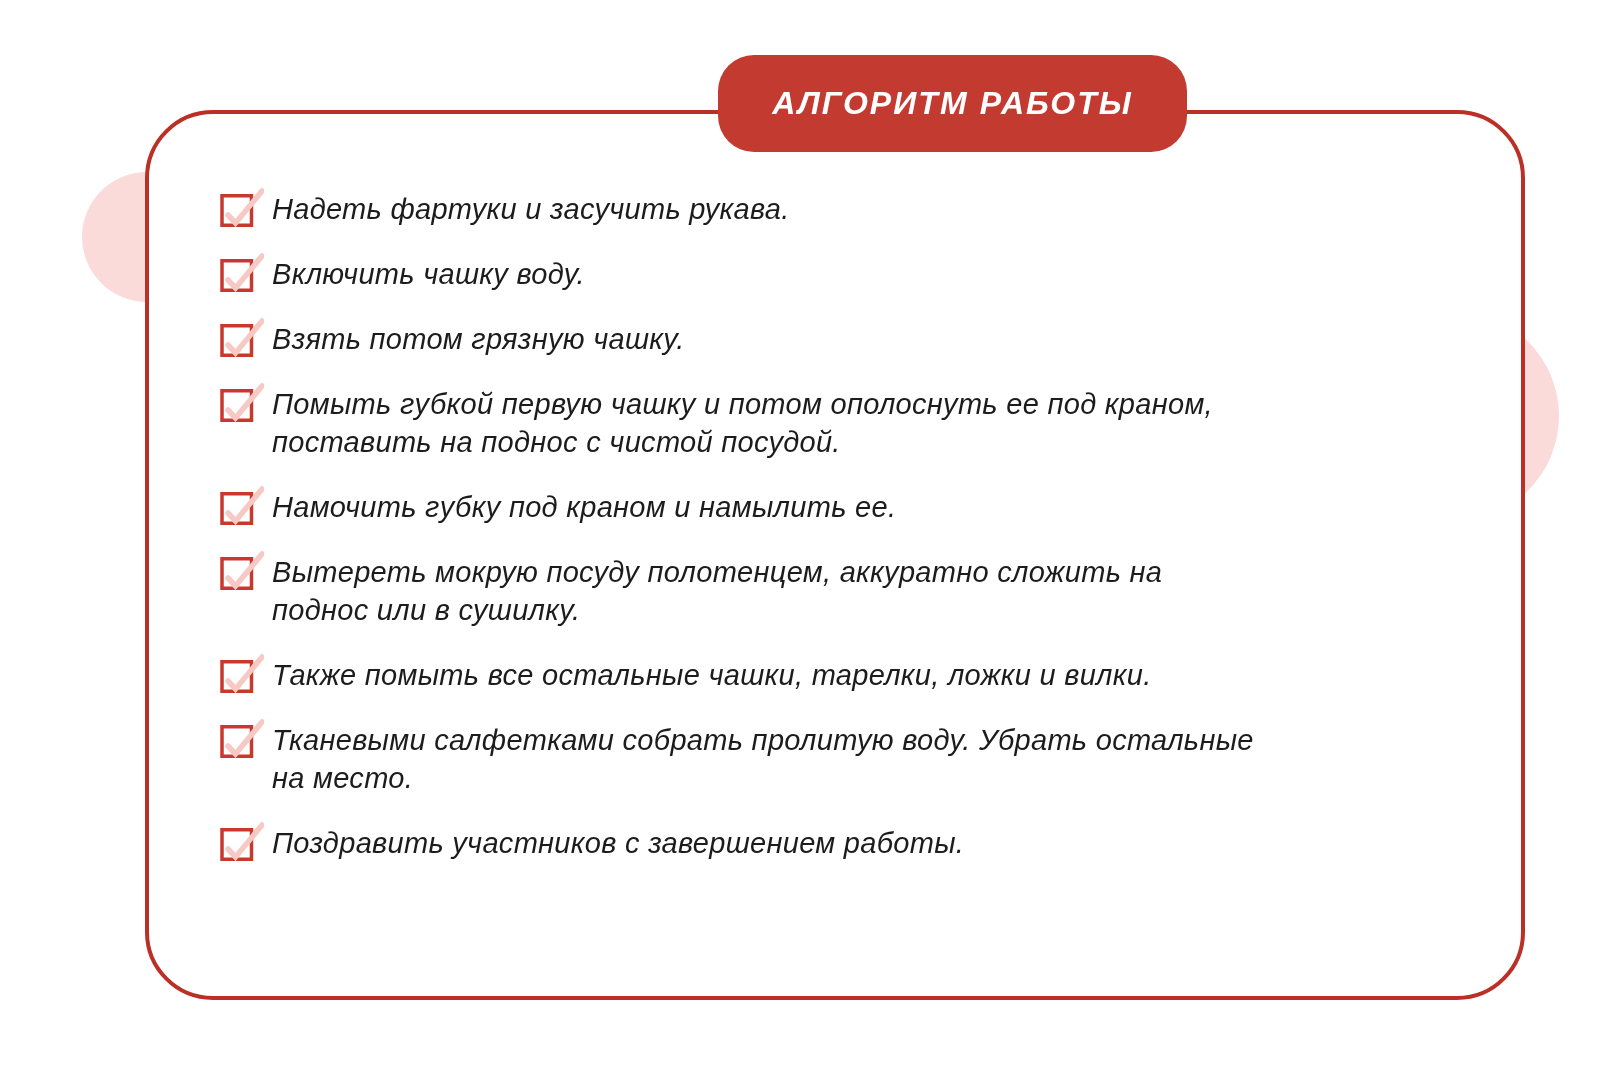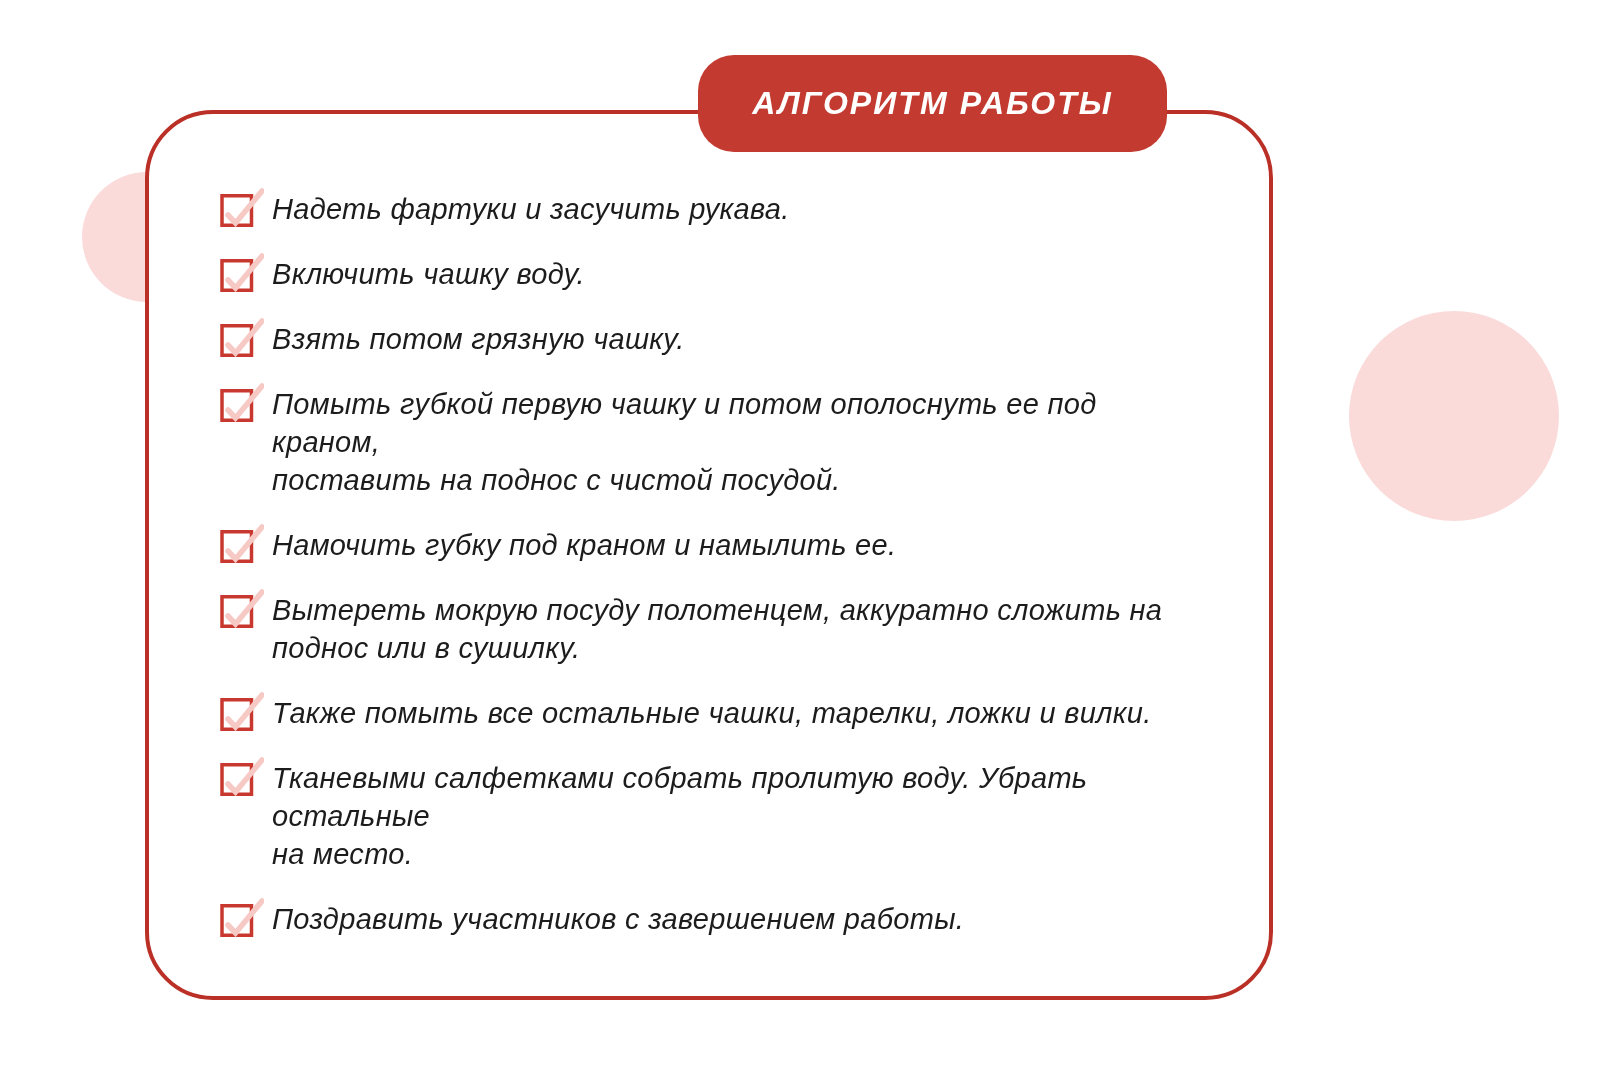--- a/index.html
+++ b/index.html
@@ -17,29 +17,29 @@
     width:1600px;height:1073px;overflow:hidden;
   }
   .stage{
     position:relative;width:1600px;height:1073px;background:#ffffff;overflow:hidden;
   }
   .circle{position:absolute;border-radius:50%;background:var(--circle-pink);z-index:1;}
   .circle-left{left:82px;top:172px;width:130px;height:130px;}
   .circle-right{left:1349px;top:311px;width:210px;height:210px;}
   .card{
     position:absolute;z-index:2;
-    left:145px;top:110px;width:1128px;height:890px;
+    left:145px;top:110px;width:1380px;height:890px;
     background:#ffffff;
     border:4px solid var(--card-border);
     border-radius:68px;
     padding:76px 60px 60px 71px;
   }
   .badge{
     position:absolute;z-index:3;
-    left:698px;top:55px;width:469px;height:97px;
+    left:718px;top:55px;width:469px;height:97px;
     background:var(--accent-red);
     border-radius:36px;
     display:flex;align-items:center;justify-content:center;
   }
   .badge-title{
     color:#ffffff;
     font-size:32px;font-weight:bold;font-style:italic;
     letter-spacing:2px;white-space:nowrap;
   }
   ul.checklist{list-style:none;display:flex;flex-direction:column;gap:27px;}

